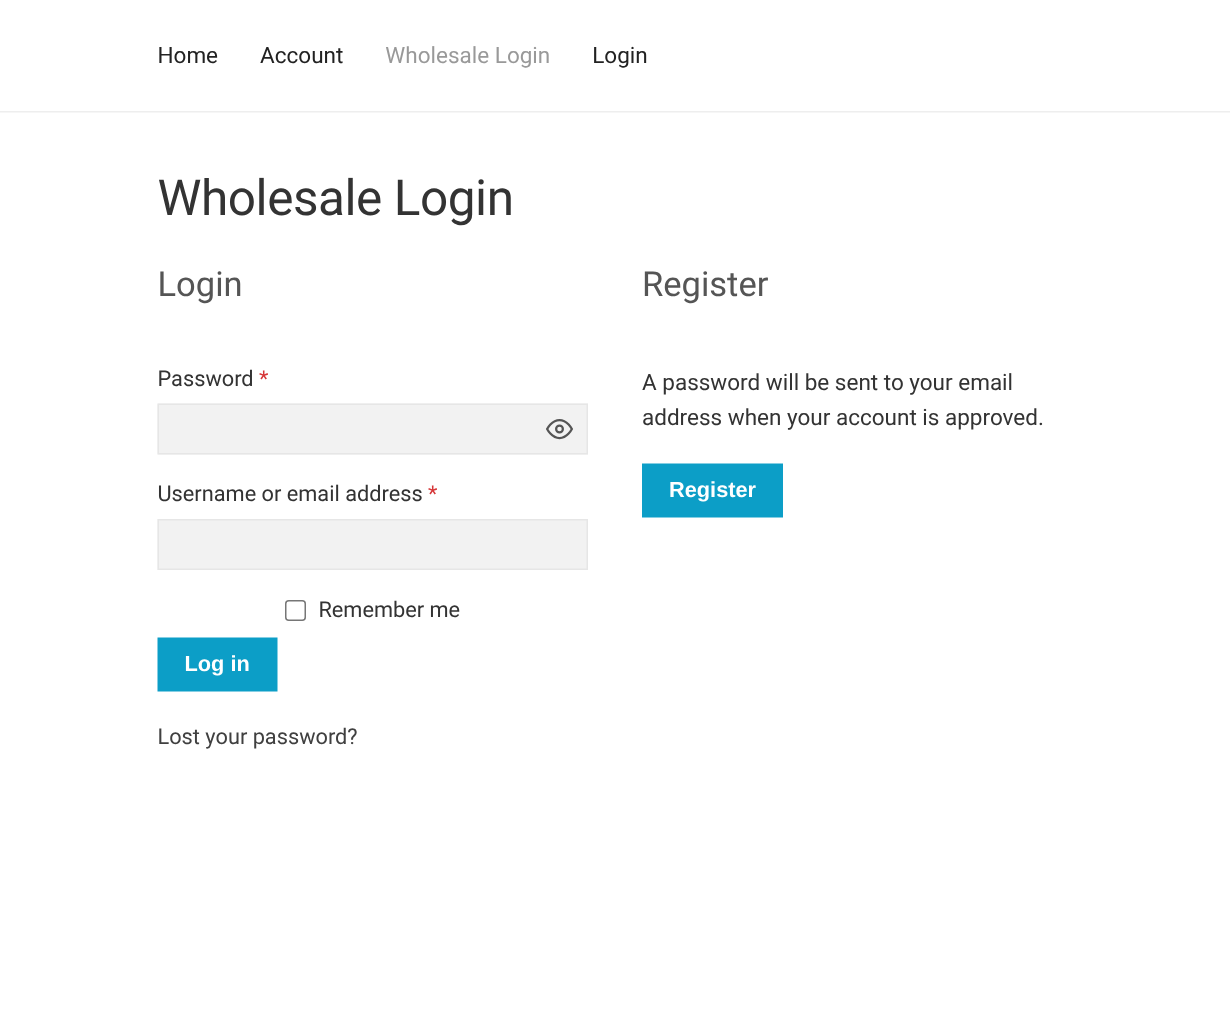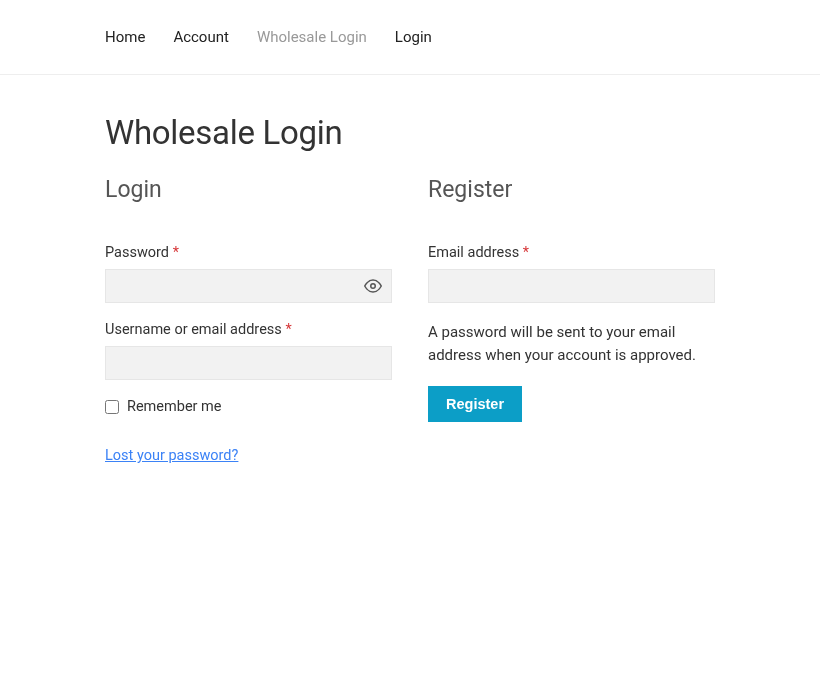--- a/index.html
+++ b/index.html
@@ -15,25 +15,25 @@
     .cols { display: flex; gap: 36px; }
     .col { flex: 1; }
     .col-title { font-size: 23px; font-weight: 400; color: #555; margin-bottom: 41px; }
     .form-row { margin-bottom: 18px; }
     .label { display: block; font-size: 14.5px; color: #333; margin-bottom: 8px; }
     .required { color: #d63638; }
     .input-wrap { position: relative; }
     .input { width: 100%; height: 34px; background: #f2f2f2; border: 1px solid #e6e6e6; padding: 6px 10px; font-size: 15px; outline: none; }
     .input.pw { padding-right: 40px; }
     .eye { position: absolute; right: 10px; top: 50%; transform: translateY(-50%); cursor: pointer; color: #555; display: flex; }
-    .check-row { display: flex; align-items: center; gap: 8px; margin-bottom: 10px; font-size: 14.5px; color: #333; }
+    .check-row { display: flex; align-items: center; gap: 8px; margin-bottom: 10px; font-size: 14.5px; color: #333; justify-content: center; }
     .check-row input { width: 14px; height: 14px; cursor: pointer; }
     .btn { display: inline-block; background: #0c9ec7; color: #fff; border: none; padding: 10px 18px; font-size: 14.5px; font-weight: 600; cursor: pointer; }
     .helper { font-size: 15px; color: #333; line-height: 1.5; margin-bottom: 20px; }
-    .lost { display: inline-block; margin-top: 22px; font-size: 14.5px; color: #3b82f6; text-decoration: underline; cursor: pointer; }
+    .lost { display: inline-block; margin-top: 22px; font-size: 14.5px; color: #404040; cursor: pointer; }
   </style>
 </head>
 <body>
 
 <div class="header">
   <nav class="nav">
     <a>Home</a>
     <a>Account</a>
     <a class="current">Wholesale Login</a>
     <a>Login</a>
@@ -72,36 +72,30 @@
           <span class="required">*</span>
         </label>
         <input class="input" type="text" style="">
       </div>
 
       <div class="check-row">
         <input type="checkbox" style="">
         <span>Remember me</span>
       </div>
 
+      <button class="btn">Log in</button>
 
       <div>
         <a class="lost">Lost your password?</a>
       </div>
     </div>
 
     <div class="col">
       <h2 class="col-title">Register</h2>
 
-      <div class="form-row">
-        <label class="label">
-          <span>Email address</span>
-          <span class="required">*</span>
-        </label>
-        <input class="input" type="email" style="">
-      </div>
 
       <p class="helper">A password will be sent to your email address when your account is approved.</p>
 
       <button class="btn">Register</button>
     </div>
 
   </div>
 </div>
 
 </body></html>

